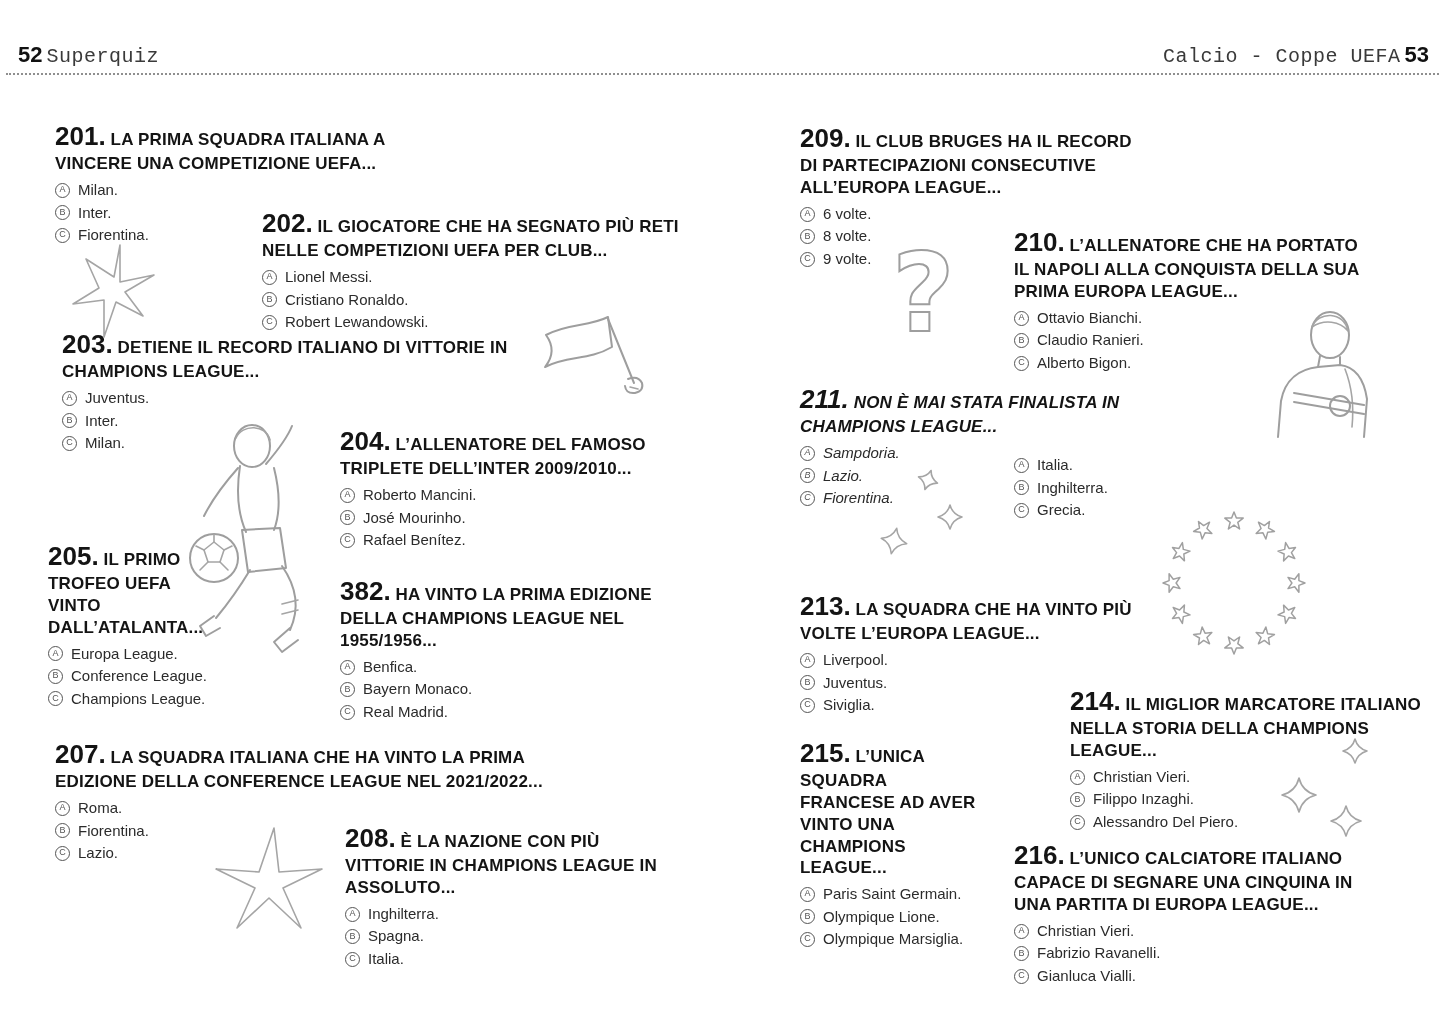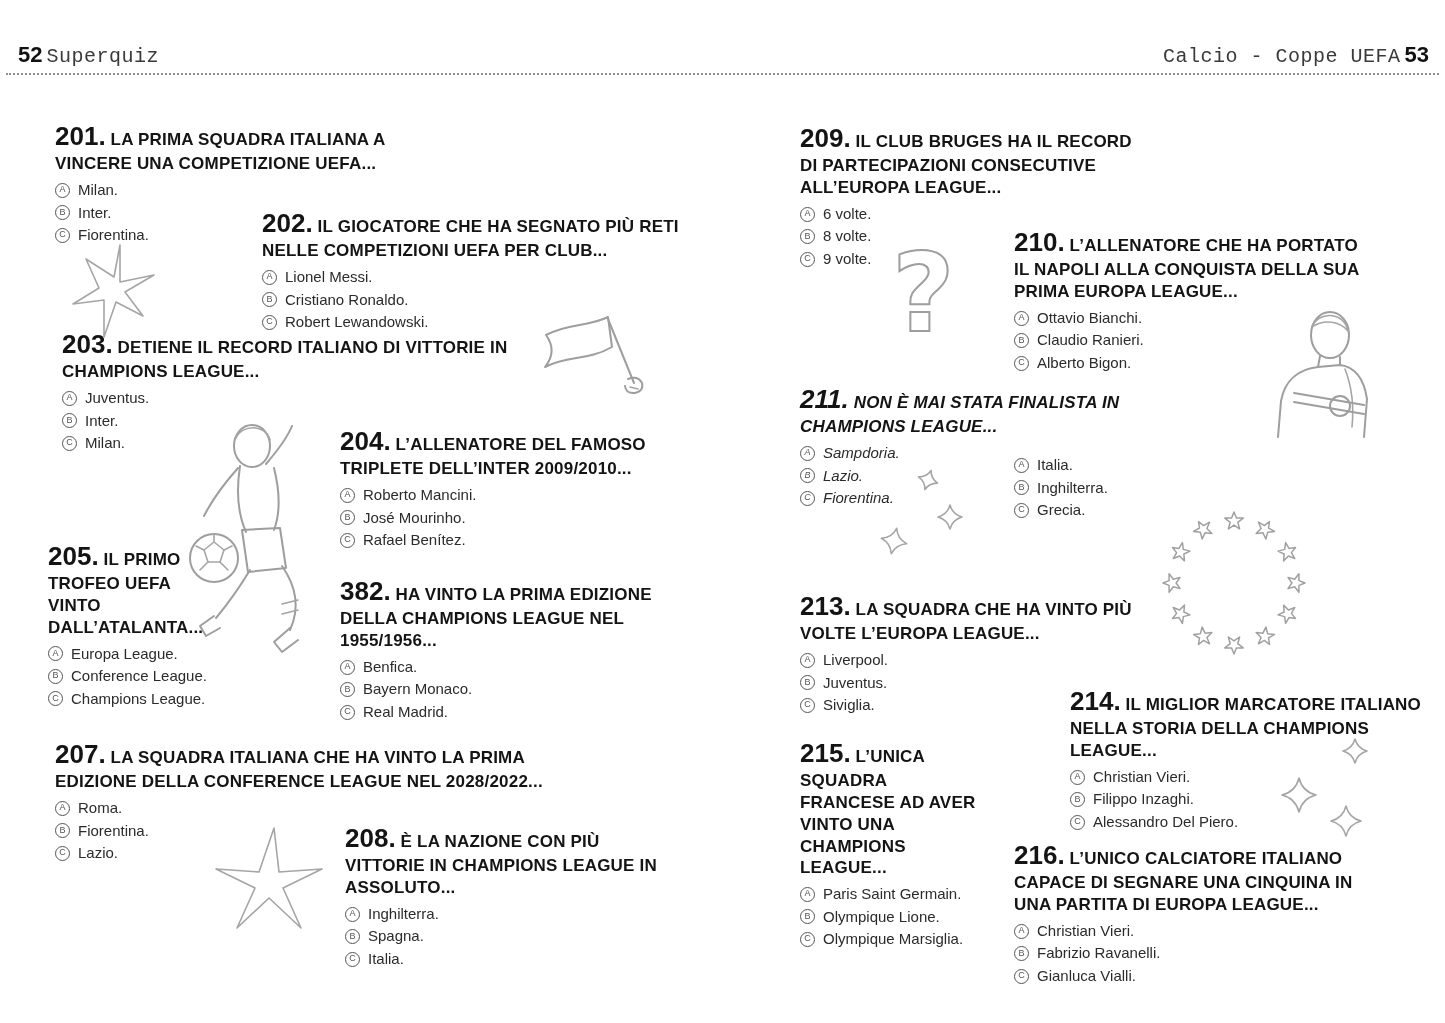--- a/index.html
+++ b/index.html
@@ -147,21 +147,21 @@
         <span>Bayern Monaco.</span>
       </li>
     <li>
         <span class="circ">C</span>
         <span>Real Madrid.</span>
       </li>
   </ul>
 </div>
 
 <div class="q" style="left:55px;top:738px;width:530px;">
-  <div class="q-head"><span class="q-num">207.</span><span>LA SQUADRA ITALIANA CHE HA VINTO LA PRIMA EDIZIONE DELLA CONFERENCE LEAGUE NEL 2028/2022...</span></div>
+  <div class="q-head"><span class="q-num">207.</span><span>LA SQUADRA ITALIANA CHE HA VINTO LA PRIMA EDIZIONE DELLA CONFERENCE LEAGUE NEL 2021/2022...</span></div>
   <ul class="opts">
     <li>
         <span class="circ">A</span>
         <span>Roma.</span>
       </li>
     <li>
         <span class="circ">B</span>
         <span>Fiorentina.</span>
       </li>
     <li>

